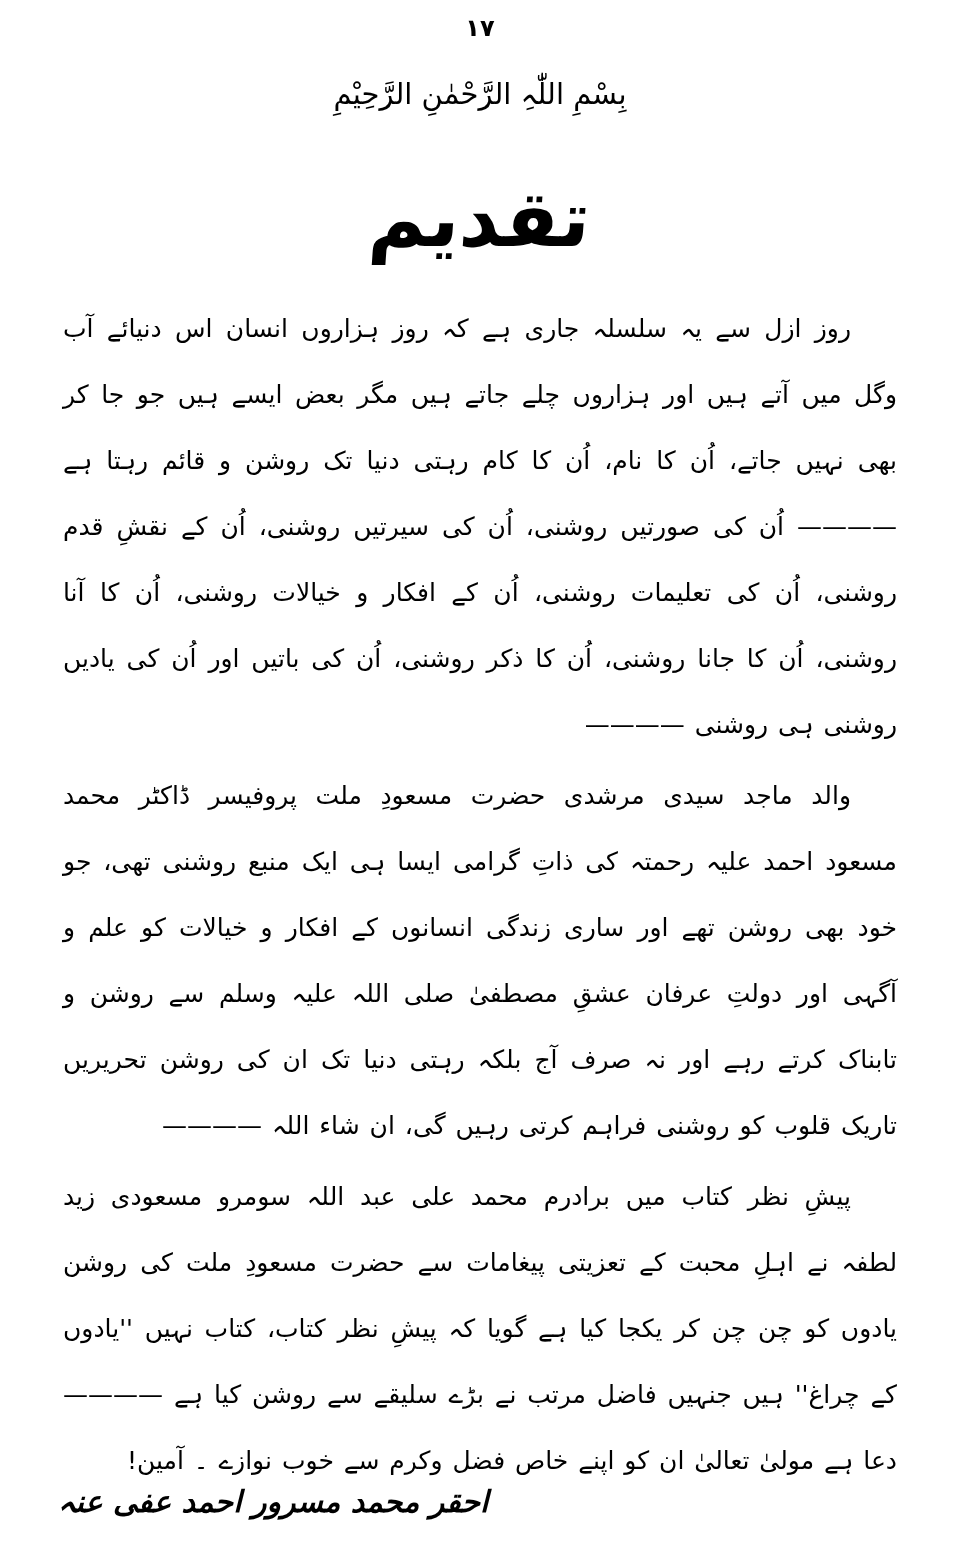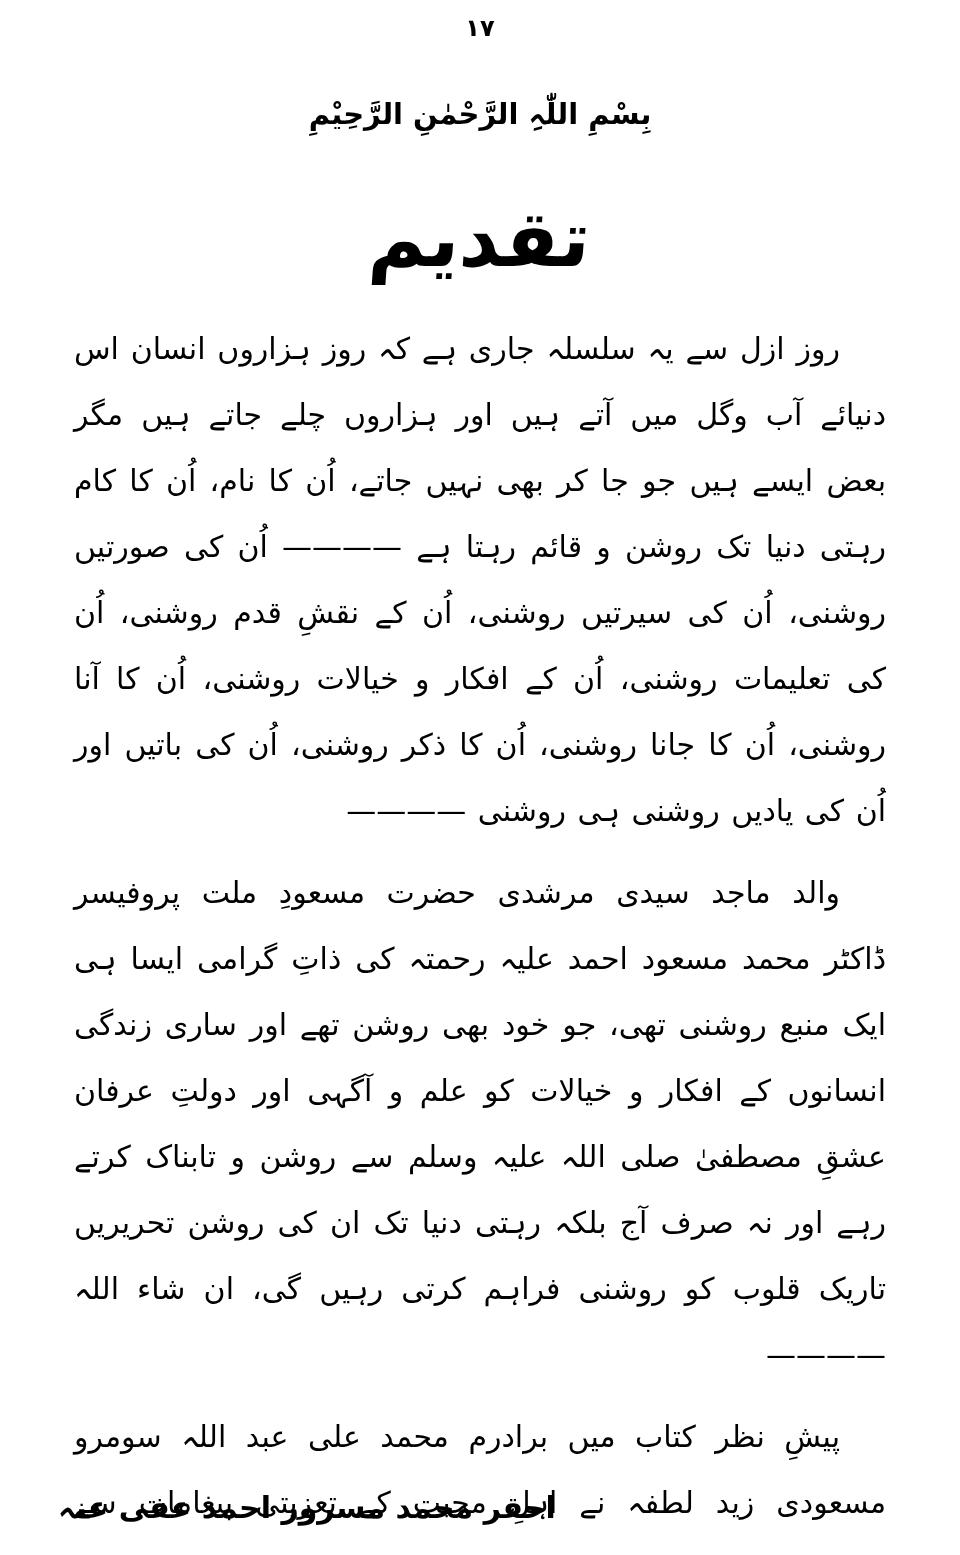--- a/index.html
+++ b/index.html
@@ -18,51 +18,52 @@
     font-family: "DejaVu Sans", sans-serif;
     overflow: hidden;
     box-sizing: border-box;
     padding: 14px 58px 0 58px;
   }
   .page-number {
     text-align: center;
     font-size: 24px;
     font-weight: bold;
     letter-spacing: 2px;
-    margin-bottom: 36px;
+    margin-bottom: 16px;
   }
   .header-line {
     text-align: center;
     font-size: 29px;
-    font-weight: bold;
+    font-weight: normal;
     line-height: 72px;
   }
   .title {
     text-align: center;
     font-size: 78px;
     font-weight: bold;
     margin: 34px 0 22px 0;
     line-height: 110px;
     transform: skewX(-4deg);
   }
   .body-para {
-    margin: 16px;
-    font-size: 30px;
+    margin: 5px;
+    font-size: 25px;
     line-height: 66px;
     text-align: justify;
     text-justify: inter-word;
     text-indent: 46px;
     word-spacing: 2px;
   }
   .signature {
     position: absolute;
-    bottom: 30px;
+    bottom: 36px;
     left: 58px;
     font-size: 30px;
     font-weight: bold;
+    font-style: italic;
     direction: rtl;
   }
 </style>
 </head>
 <body>
 
 <div class="page">
 
   <div class="page-number">۱۷</div>
 

